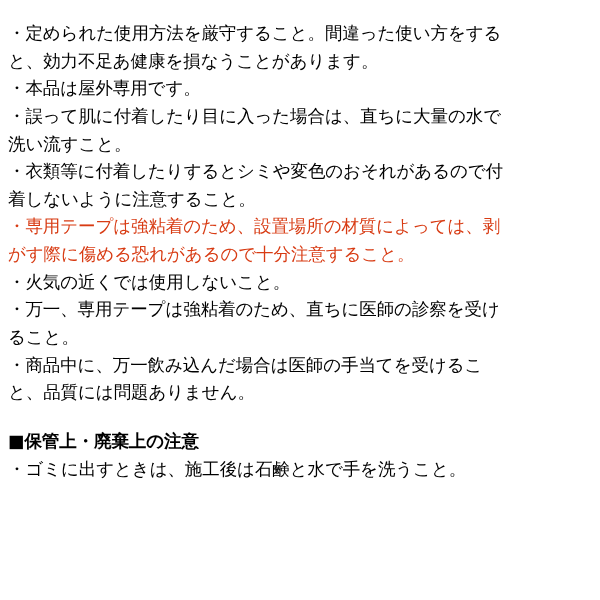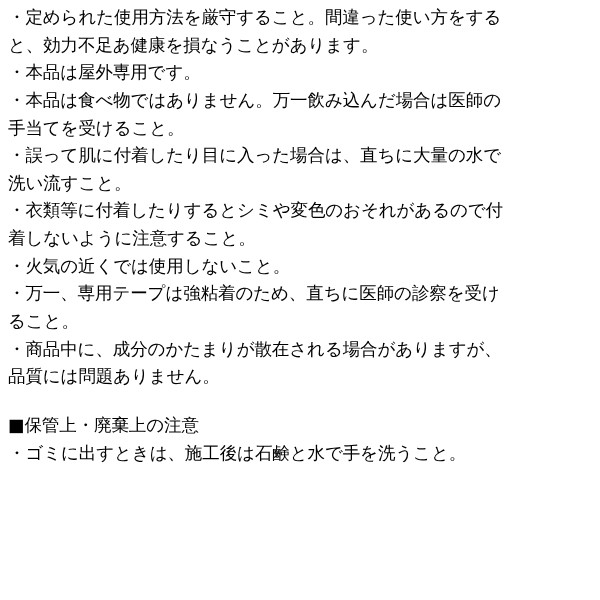--- a/index.html
+++ b/index.html
@@ -11,57 +11,57 @@
     width: 600px;
     height: 600px;
     font-family: "DejaVu Sans", "Liberation Sans", sans-serif;
     color: #000000;
     overflow: hidden;
   }
   .page {
     box-sizing: border-box;
     width: 524px;
     height: 600px;
-    padding: 4px 8px 0 8px;
+    padding: 20px 8px 0 8px;
     background: #ffffff;
   }
   .para {
     font-size: 17.5px;
     line-height: 1.58;
     letter-spacing: -0.1px;
     margin: 0 0 0 0;
     text-align: left;
     word-break: break-all;
   }
   .para.warn {
     color: #d83b13;
   }
   .spacer {
     height: 21px;
   }
   .heading {
     font-size: 17.5px;
     line-height: 1.58;
-    font-weight: normal;
+    font-weight: bold;
     letter-spacing: -0.1px;
     margin: 0;
   }
 </style>
 </head>
 <body>
 
 <div class="page">
 
   <p class="para">・定められた使用方法を厳守すること。間違った使い方をすると、効力不足あ健康を損なうことがあります。</p>
   <p class="para">・本品は屋外専用です。</p>
-  <p class="para">・本品は食べ物ではありません。万一飲み込んだ場合は医師の手当てを受けること。</p>
   <p class="para">・誤って肌に付着したり目に入った場合は、直ちに大量の水で洗い流すこと。</p>
   <p class="para">・衣類等に付着したりするとシミや変色のおそれがあるので付着しないように注意すること。</p>
+  <p class="para warn">・専用テープは強粘着のため、設置場所の材質によっては、剥がす際に傷める恐れがあるので十分注意すること。</p>
   <p class="para">・火気の近くでは使用しないこと。</p>
   <p class="para">・万一、専用テープは強粘着のため、直ちに医師の診察を受けること。</p>
-  <p class="para">・商品中に、成分のかたまりが散在される場合がありますが、品質には問題ありません。</p>
+  <p class="para">・商品中に、万一飲み込んだ場合は医師の手当てを受けること、品質には問題ありません。</p>
 
   <div class="spacer"></div>
 
   <p class="heading">■保管上・廃棄上の注意</p>
   <p class="para">・ゴミに出すときは、施工後は石鹸と水で手を洗うこと。</p>
 
 </div>
 
 </body></html>

